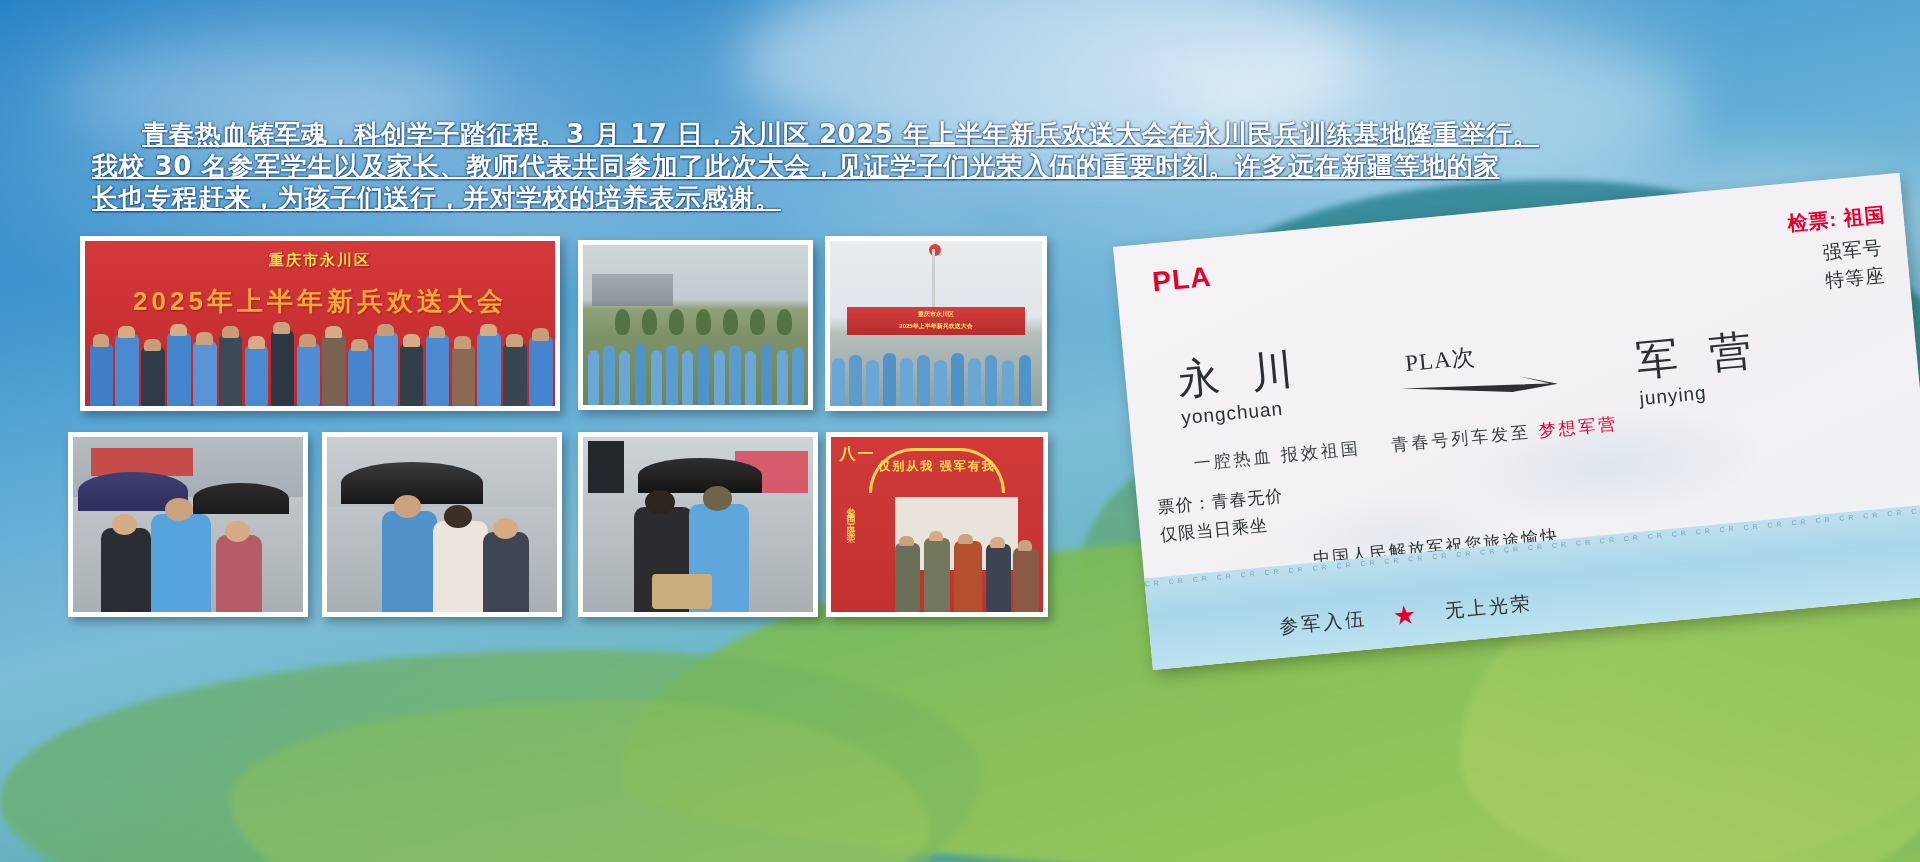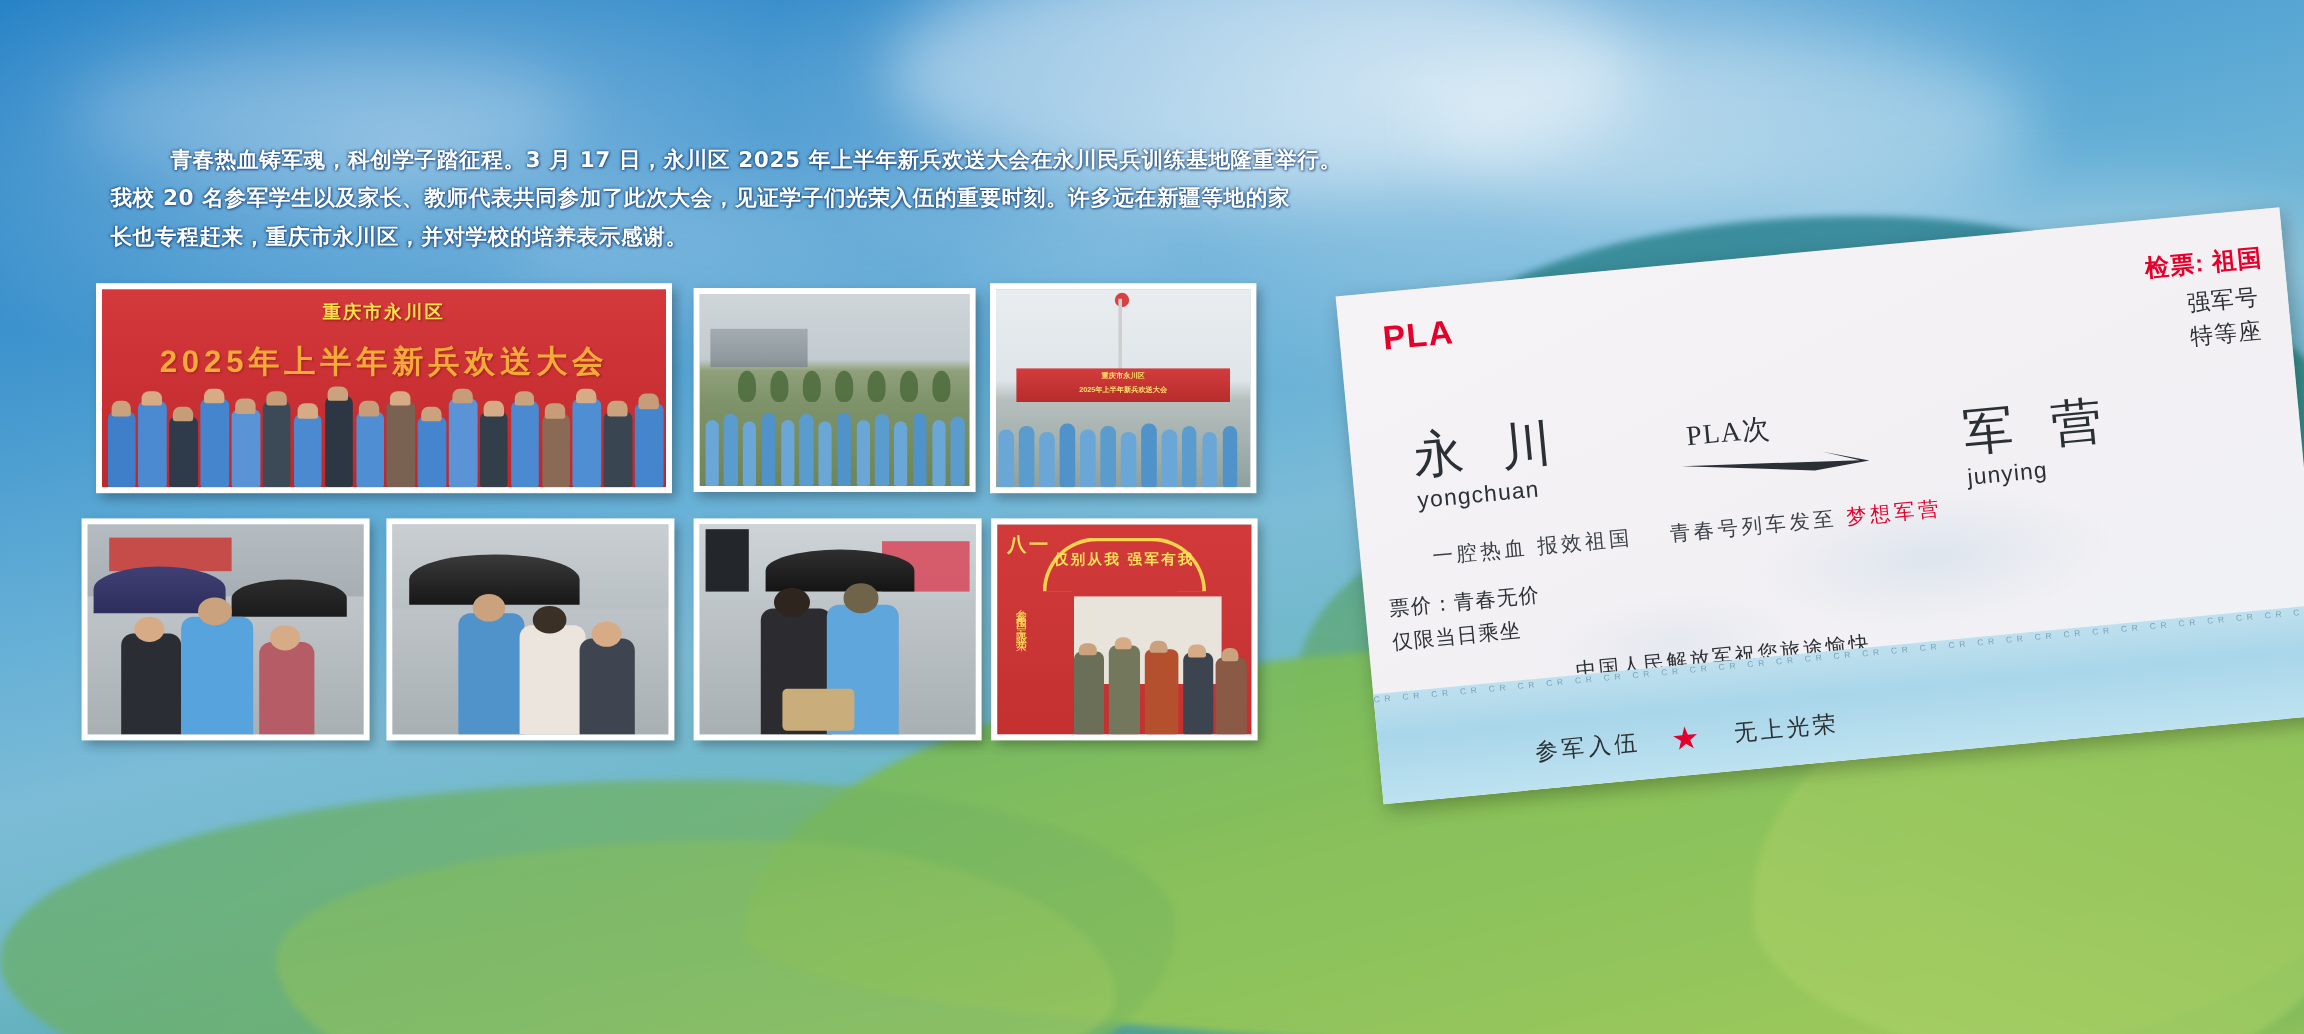--- a/index.html
+++ b/index.html
@@ -82,27 +82,28 @@
 
   
   #headline {
     position: absolute;
     left: 90px; top: 118px;
     width: 1390px;
     text-align: justify;
     color: #ffffff;
     font-family: "DejaVu Sans", "Liberation Sans", sans-serif;
     font-weight: 700;
-    font-size: 18px;
+    font-size: 26px;
     line-height: 32px;
     letter-spacing: .5px;
     text-shadow:
       0 0 2px rgba(10,60,120,.75),
       1px 1px 2px rgba(10,50,110,.6),
       -1px 0 2px rgba(10,50,110,.5);
+    text-decoration: underline;
   }
   #headline .ln { display: block; white-space: nowrap; }
   #headline .ln1 { padding-left: 52px; }
   #headline .ln2 { padding-left: 2px; }
   #headline .ln3 { padding-left: 2px; }
 
   
   .photo {
     position: absolute;
     background: #ffffff;
@@ -298,22 +299,22 @@
   <div class="swash s2"></div>
   <div class="swash s1"></div>
   <div class="swash s5"></div>
   <div class="swash s3"></div>
   <div class="swash s4"></div>
   <div class="swash s6"></div>
   <div class="swash s7"></div>
 
   <div id="headline">
     <span class="ln ln1">青春热血铸军魂，科创学子踏征程。3 月 17 日，永川区 2025 年上半年新兵欢送大会在永川民兵训练基地隆重举行。</span>
-    <span class="ln ln2">我校 20 名参军学生以及家长、教师代表共同参加了此次大会，见证学子们光荣入伍的重要时刻。许多远在新疆等地的家</span>
-    <span class="ln ln3">长也专程赶来，重庆市永川区，并对学校的培养表示感谢。</span>
+    <span class="ln ln2">我校 30 名参军学生以及家长、教师代表共同参加了此次大会，见证学子们光荣入伍的重要时刻。许多远在新疆等地的家</span>
+    <span class="ln ln3">长也专程赶来，为孩子们送行，并对学校的培养表示感谢。</span>
   </div>
 
   <div class="photo" style="left:80px; top:236px; width:480px; height:175px;">
     <div class="inner">
       <div class="ph-banner">
         <div class="ttl">重庆市永川区</div>
         <div class="sub">2025年上半年新兵欢送大会</div>
         <div class="crowd">
           <i style="left:1%;  width:5%;  height:62%; background:#3f7fc9;"></i>
           <i style="left:6.4%;width:5%;  height:70%; background:#4b8ad0;"></i>

